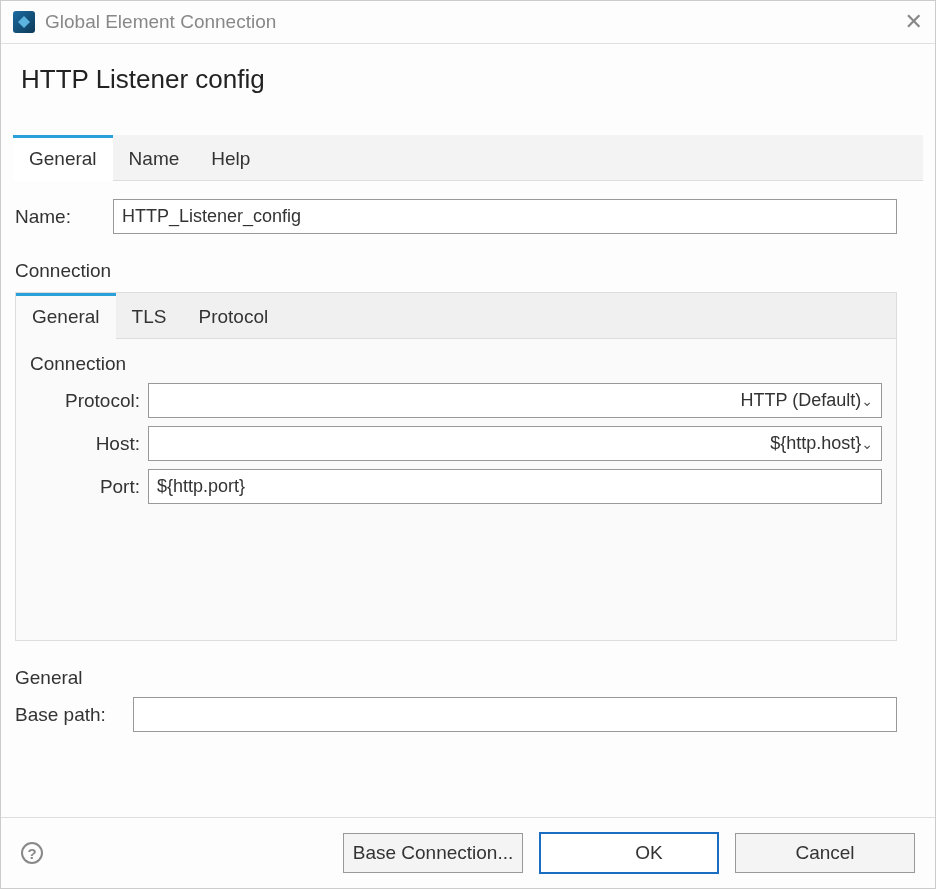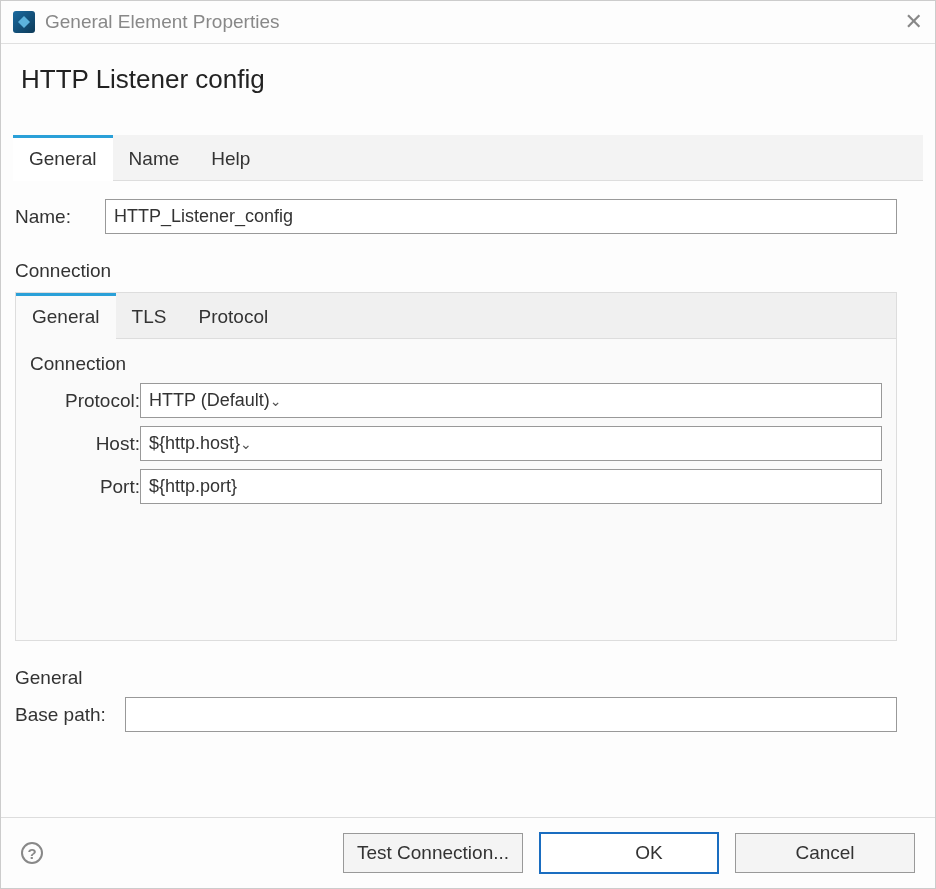--- a/index.html
+++ b/index.html
@@ -84,20 +84,21 @@
   }
   .scroll-wrap::-webkit-scrollbar { width: 18px; }
   .scroll-wrap::-webkit-scrollbar-thumb { background:#cfcfcf; border-radius:2px;}
   .scroll-wrap::-webkit-scrollbar-button:single-button {
     background:#eee; height:18px;
   }
   .form-row {
     display: flex;
     align-items: center;
     margin: 8px 0;
+    gap: 8px;
   }
   .form-row label {
     width: 90px;
     font-size: 19px;
     color: #333;
   }
   .form-row input[type=text], .form-row .select-box {
     flex: 1;
     border: 1px solid #999;
     padding: 6px 8px;
@@ -134,21 +135,21 @@
     margin-bottom: -1px;
     border-bottom:1px solid #fafafa;
   }
   .inner-content {
     padding: 10px 14px 4px 14px;
   }
   .inner-content .form-row label { width: 110px; text-align: right; }
   .select-box {
     display:flex;
     align-items:center;
-    justify-content:flex-start;
+    justify-content:flex-end;
   }
   .select-box .chevron {
     color:#555;
     font-size:14px;
   }
   .bottom-bar {
     border-top: 1px solid #ddd;
     padding: 14px 20px;
     display:flex;
     align-items:center;
@@ -182,21 +183,21 @@
 <body>
 
 <div class="window">
 
   <div class="titlebar">
     <div class="app-icon">
       <svg width="12" height="12" viewBox="0 0 12 12">
           <polygon points="6,0 12,6 6,12 0,6" fill="#5cb3dd"></polygon>
         </svg>
     </div>
-    <span>General Element Properties</span>
+    <span>Global Element Connection</span>
     <span class="close-x">✕</span>
   </div>
 
   <div class="header-block">
     <h1>HTTP Listener config</h1>
   </div>
 
   <div class="tabstrip">
     <div class="tab active">General</div>
     <div class="tab">Name</div>
@@ -254,18 +255,18 @@
         <input type="text" value="" style="">
       </div>
 
       <div style="height:40px"></div>
     </div>
   </div>
 
   <div class="bottom-bar">
     <div class="help-circle">?</div>
     <div class="spacer"></div>
-    <div class="btn">Test Connection...</div>
+    <div class="btn">Base Connection...</div>
     <div class="btn primary">OK</div>
     <div class="btn">Cancel</div>
   </div>
 
 </div>
 
 </body></html>

